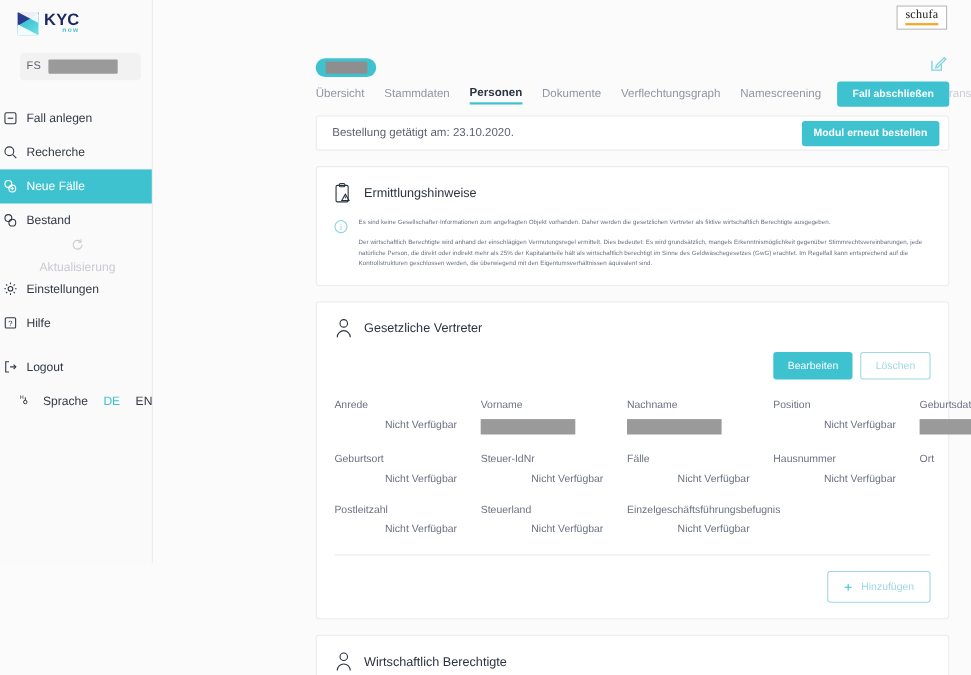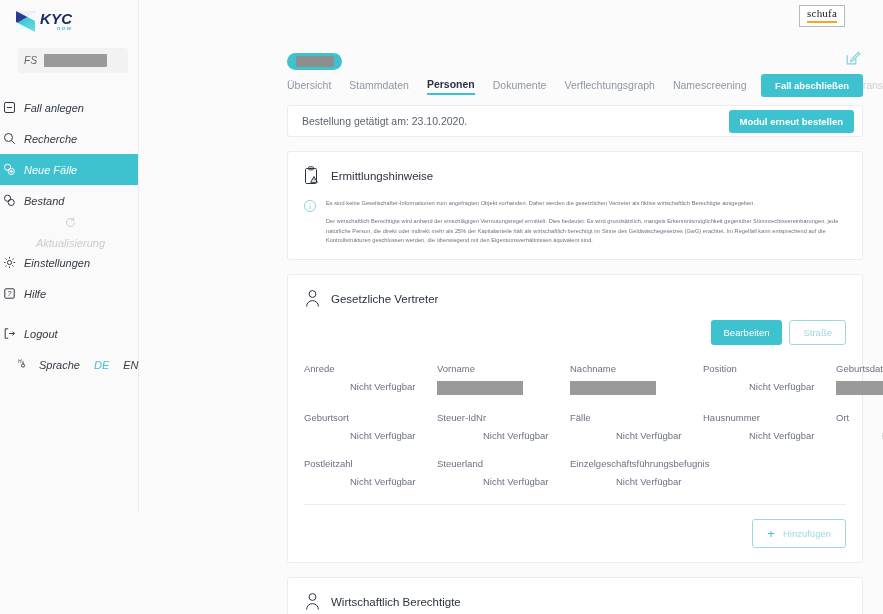--- a/index.html
+++ b/index.html
@@ -13,21 +13,20 @@
   }
   #app { position: relative; width: 883px; height: 614px; display: flex; background:#fbfbfc; }
 
   
   .sidebar {
     width: 139px; height: 512px;
     background: #fafafa;
     border-right: 1px solid #ececee;
     flex: 0 0 139px;
     position: relative;
-    font-style: italic;
   }
   .logo-wrap { padding: 8px 0 0 16px; height: 34px; display: flex; align-items: center; }
   .logo-mark {
     width: 19px; height: 21px; margin-right: 5px; position: relative;
     background: linear-gradient(150deg,#2a3b8f 0%, #2a3b8f 38%, #3fc6d4 40%, #6fe0e6 100%);
     border-radius: 1px;
     overflow: hidden;
   }
   .logo-mark:after{
     content:""; position:absolute; left:0; top:0; width:0; height:0;
@@ -64,21 +63,21 @@
   .nav-item .ico svg { display:block; }
   .nav-gap { height: 9px; }
 
   .lang-row { display:flex; align-items:center; height:31px; padding-left:18px; gap:8px; font-size:11px; color:#333a44; }
   .lang-de { color:#3fc2cf; margin-left:6px; cursor:pointer; }
   .lang-en { color:#333a44; margin-left:6px; cursor:pointer; }
 
   
   .main { flex:1; position:relative; background:#fbfbfc; height:614px; overflow:hidden; }
 
-  .schufa-wrap { position:absolute; right: 38px; top: 5px; }
+  .schufa-wrap { position:absolute; right: 22px; top: 5px; }
   .schufa-box {
     border:1px solid #b9b9b9; background:#fff;
     padding: 2px 7px 3px 7px; text-align:center;
   }
   .schufa-txt { font-size: 11px; color:#1a1a1a; letter-spacing:0.2px; line-height:1; font-family:"Liberation Serif", serif; }
   .schufa-bar { height:2px; background:#f5a623; margin-top:2px; }
 
   .topbar { position:relative; height: 46px; }
   .status-pill {
     position:absolute; left: 148px; top: 53px;
@@ -351,21 +350,21 @@
             <svg width="17" height="19" viewBox="0 0 17 19">
                 <circle cx="8.5" cy="5" r="3.4" fill="none" stroke="#2b3340" stroke-width="1"></circle>
                 <path d="M2.6 17.5c0-3.3 2.6-5.9 5.9-5.9s5.9 2.6 5.9 5.9" fill="none" stroke="#2b3340" stroke-width="1"></path>
               </svg>
           </span>
           <span class="card-title">Gesetzliche Vertreter</span>
         </div>
 
         <div class="actions-row">
           <button class="btn-bearbeiten">Bearbeiten</button>
-          <button class="btn-loeschen">Straße</button>
+          <button class="btn-loeschen">Löschen</button>
         </div>
 
         <div class="form-grid">
 
           <div class="form-row">
             <div class="field">
               <div class="field-label">Anrede</div>
               <div class="field-value">Nicht Verfügbar</div>
             </div>
             <div class="field">

